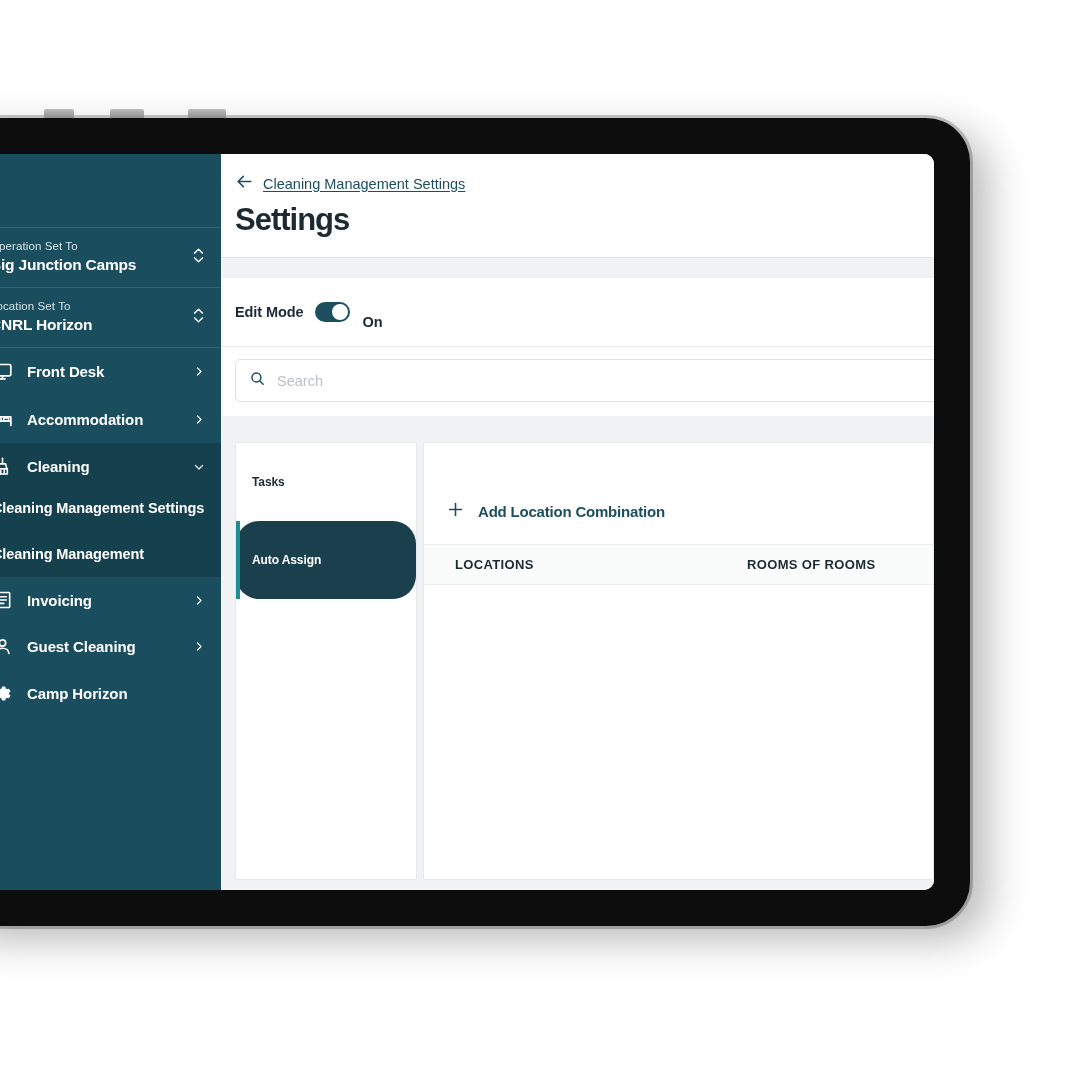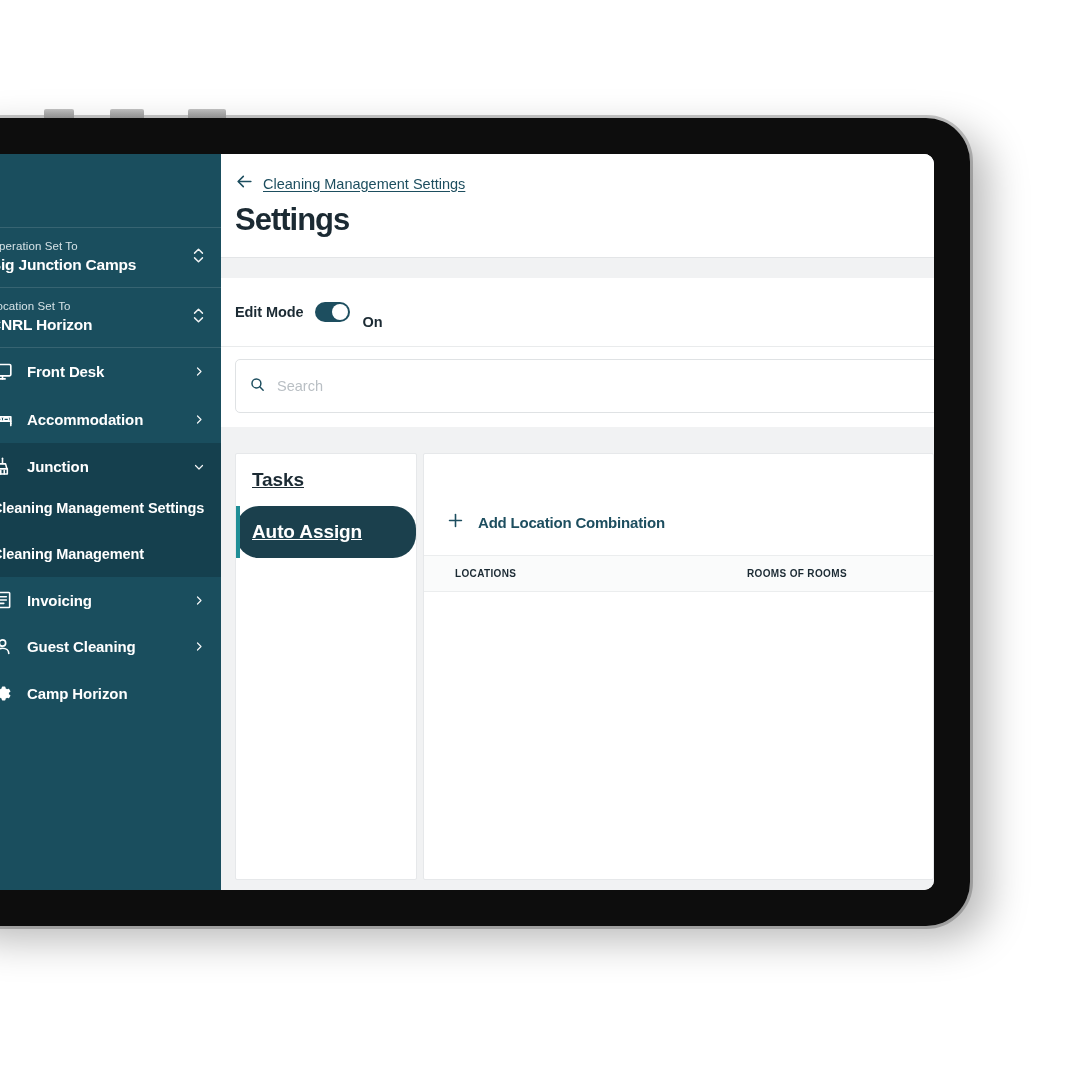--- a/index.html
+++ b/index.html
@@ -127,55 +127,55 @@
     background: #1d4e5f; position: relative; cursor: pointer; flex: 0 0 35px;
   }
   #toggle::after {
     content: ""; position: absolute; right: 2px; top: 2px;
     width: 16px; height: 16px; border-radius: 50%; background: #ffffff;
   }
   #edit-state { font-size: 14.5px; font-weight: 700; color: #1b2a33; margin-top: 20px; }
 
   #searchwrap { background: #ffffff; padding: 12px 0 14px 14px; }
   #searchbox {
-    height: 54px; border: 1px solid #dfe2e4; border-radius: 5px;
+    height: 43px; border: 1px solid #dfe2e4; border-radius: 5px;
     background: #fff; display: flex; align-items: center; gap: 11px;
     padding: 0 13px; width: 770px;
   }
   #search-input {
     border: none; outline: none; font-size: 14.5px; color: #1b2a33;
     font-family: "Liberation Sans", sans-serif; flex: 1; background: transparent;
   }
   #search-input::placeholder { color: #b9bfc4; }
 
   #panels { flex: 1; display: flex; gap: 6px; padding: 12px 0 10px 14px; min-height: 0; }
 
   #tabs {
     width: 182px; flex: 0 0 182px; background: #ffffff;
     border: 1px solid #e6e8ea; border-radius: 2px; overflow: hidden;
   }
   .tab {
-    padding: 15px 16px; font-size: 19px; font-weight: 700;
-    color: #1b2a33; letter-spacing: -.1px; cursor: pointer; position: relative; text-decoration: underline;
+    padding: 32px 16px; font-size: 12px; font-weight: 700;
+    color: #1b2a33; letter-spacing: -.1px; cursor: pointer; position: relative;
   }
   .tab.active { background: #1b404d; color: #ffffff; border-radius: 23px; }
   .tab.active::before {
     content: ""; position: absolute; left: 0; top: 0; bottom: 0;
     width: 4px; background: #1f8e96;
   }
 
   #content {
     flex: 1; min-width: 0; background: #ffffff;
     border: 1px solid #e6e8ea; border-radius: 2px; overflow: hidden;
   }
   #add-row { padding: 21px 0 21px 22px; display: flex; align-items: center; gap: 13px; cursor: pointer; margin-top: 36px; }
   #add-label { font-size: 15px; font-weight: 700; color: #1d4e5f; letter-spacing: -.2px; }
 
   #thead { display: flex; background: #fafbfb; border-top: 1px solid #ebedee; border-bottom: 1px solid #ebedee; padding: 12px 0 12px 31px; }
-  .th { font-size: 10px; font-weight: 700; color: #1b2a33; letter-spacing: .35px; }
+  .th { font-size: 13px; font-weight: 700; color: #1b2a33; letter-spacing: .35px; }
   #th-loc { width: 292px; flex: 0 0 292px; }
 
   #tbody { background: #ffffff; }
 </style>
 </head>
 <body>
 
 <div id="device">
   <div id="device-outline"></div>
   <div class="edge-button" id="btn-a"></div>
@@ -254,21 +254,21 @@
         <div class="nav-item">
           <span class="nav-ico">
             <svg viewBox="0 0 24 24" width="21" height="21" fill="none" stroke="#ffffff" stroke-width="1.8" stroke-linecap="round" stroke-linejoin="round">
               <path d="M12 2.5v6"></path>
                 <path d="M8.5 9h7l1.5 5.5h-10z"></path>
                 <path d="M6.5 14.5h11v6h-11z"></path>
                 <line x1="10" y1="16.5" x2="10" y2="20.5"></line>
                 <line x1="14" y1="16.5" x2="14" y2="20.5"></line>
             </svg>
           </span>
-          <span class="nav-text">Junction</span>
+          <span class="nav-text">Cleaning</span>
           <span class="nav-chev">
             <svg viewBox="0 0 24 24" width="14" height="14" fill="none" stroke="#ffffff" stroke-width="2.4" stroke-linecap="round" stroke-linejoin="round">
                 <polyline points="5,9 12,16 19,9"></polyline>
               </svg>
           </span>
         </div>
         <div class="sub-item">Cleaning Management Settings</div>
         <div style="height:10px"></div>
         <div class="sub-item" style="padding-bottom:14px">Cleaning Management</div>
       </div>

